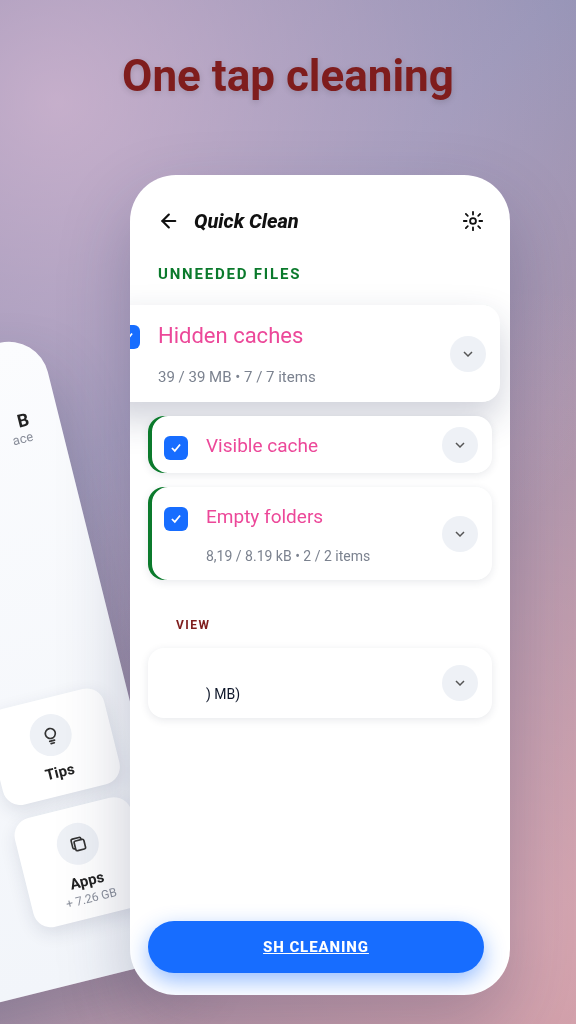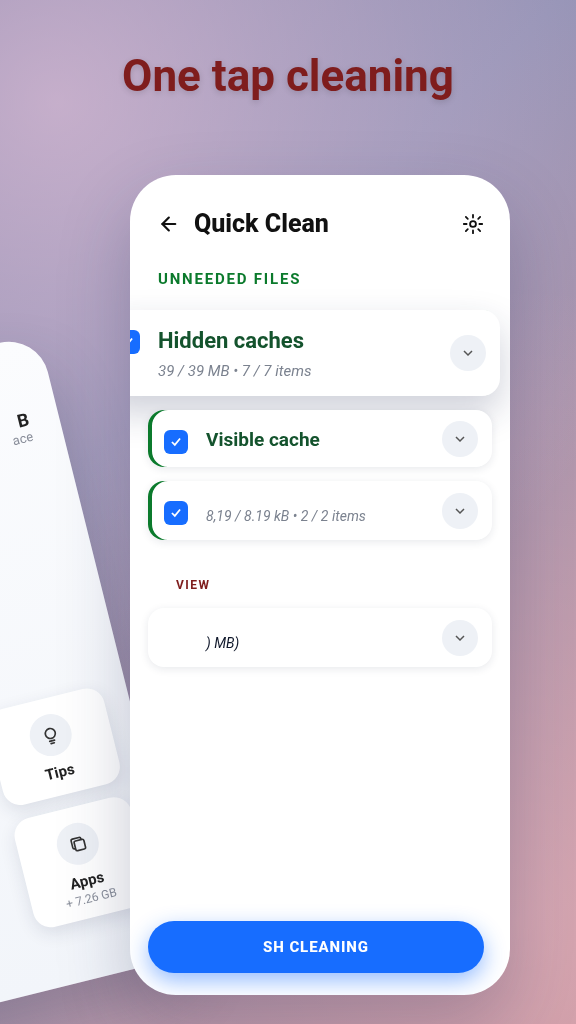--- a/index.html
+++ b/index.html
@@ -57,42 +57,42 @@
     width:380px; height:820px;
     background:#fff;
     border-radius:46px;
     box-shadow: 0 30px 70px rgba(30,40,80,.25);
     overflow:hidden;
   }
   .topbar {
     display:flex; align-items:center; gap:16px;
     padding:34px 26px 10px;
   }
-  .topbar .title { font-size:25px; font-weight:800; color:#111; flex:1; }
+  .topbar .title { font-size:20px; font-weight:800; color:#111; flex:1;font-style:italic; }
   .section-label {
     color:#0b7a2c; font-size:15px; letter-spacing:.12em;
     font-weight:700; padding:22px 28px 8px;
   }
   .list { position:relative; padding:0 18px 120px; }
   .card-row {
     position:relative;
     background:#fff;
     border-radius:16px;
     margin:14px 0;
     padding:18px 18px 16px 58px;
     box-shadow:0 2px 8px rgba(30,40,70,.10), inset 4px 0 0 0 #0b7a2c;
   }
   .card-row.elev {
     margin-left:-48px; margin-right:-8px;
     box-shadow:0 16px 36px rgba(30,40,80,.22), inset 4px 0 0 0 #0b7a2c;
     border-radius:18px;
   }
-  .car-t { font-size:19px; font-weight:700; color:#14532d; }
+  .car-t { font-size:19px; font-weight:400; color:#ec4899; }
   .card-row.elev .car-t { font-size:22px; }
-  .car-s { font-size:14px; color:#7b828f; margin-top:9px;font-style:italic;}
+  .car-s { font-size:14px; color:#7b828f; margin-top:20px;}
   .card-row.elev .car-s { font-size:15px; }
 
   .check {
     position:absolute; left:16px; top:20px;
     width:24px;height:24px;border-radius:6px;
     background:#176dff;
     display:flex;align-items:center;justify-content:center;
   }
   .check svg { stroke:#fff; stroke-width:3; fill:none; }
   .expand {
@@ -107,20 +107,21 @@
     font-weight:700; padding:24px 28px 2px;
   }
 
   .cta {
     position:absolute; left:18px; right:26px; bottom:22px;
     height:52px; border-radius:26px;
     background:#176dff; color:#fff;
     display:flex;align-items:center;justify-content:center;
     font-weight:800; letter-spacing:.06em; font-size:15px;
     box-shadow:0 8px 22px rgba(23,109,255,.45);
+    text-decoration:underline;
   }
 
   .icon-btn svg { display:block; }
 </style>
 </head>
 <body>
 
 <div class="bg"></div>
 
 <div class="headline">One tap cleaning</div>
@@ -205,20 +206,21 @@
       </div>
     </div>
 
 
     <div class="card-row">
       <div class="check">
         <svg width="14" height="14" viewBox="0 0 24 24">
             <path d="M5 12l5 5 9-11"></path>
           </svg>
       </div>
+      <div class="car-t">Empty folders</div>
       <div class="car-s">8,19 / 8.19 kB • 2 / 2 items</div>
       <div class="expand">
         <svg width="16" height="16" viewBox="0 0 24 24">
             <path d="M6 9l6 6 6-6"></path>
           </svg>
       </div>
     </div>
 
     <div class="review-label">VIEW</div>
 

